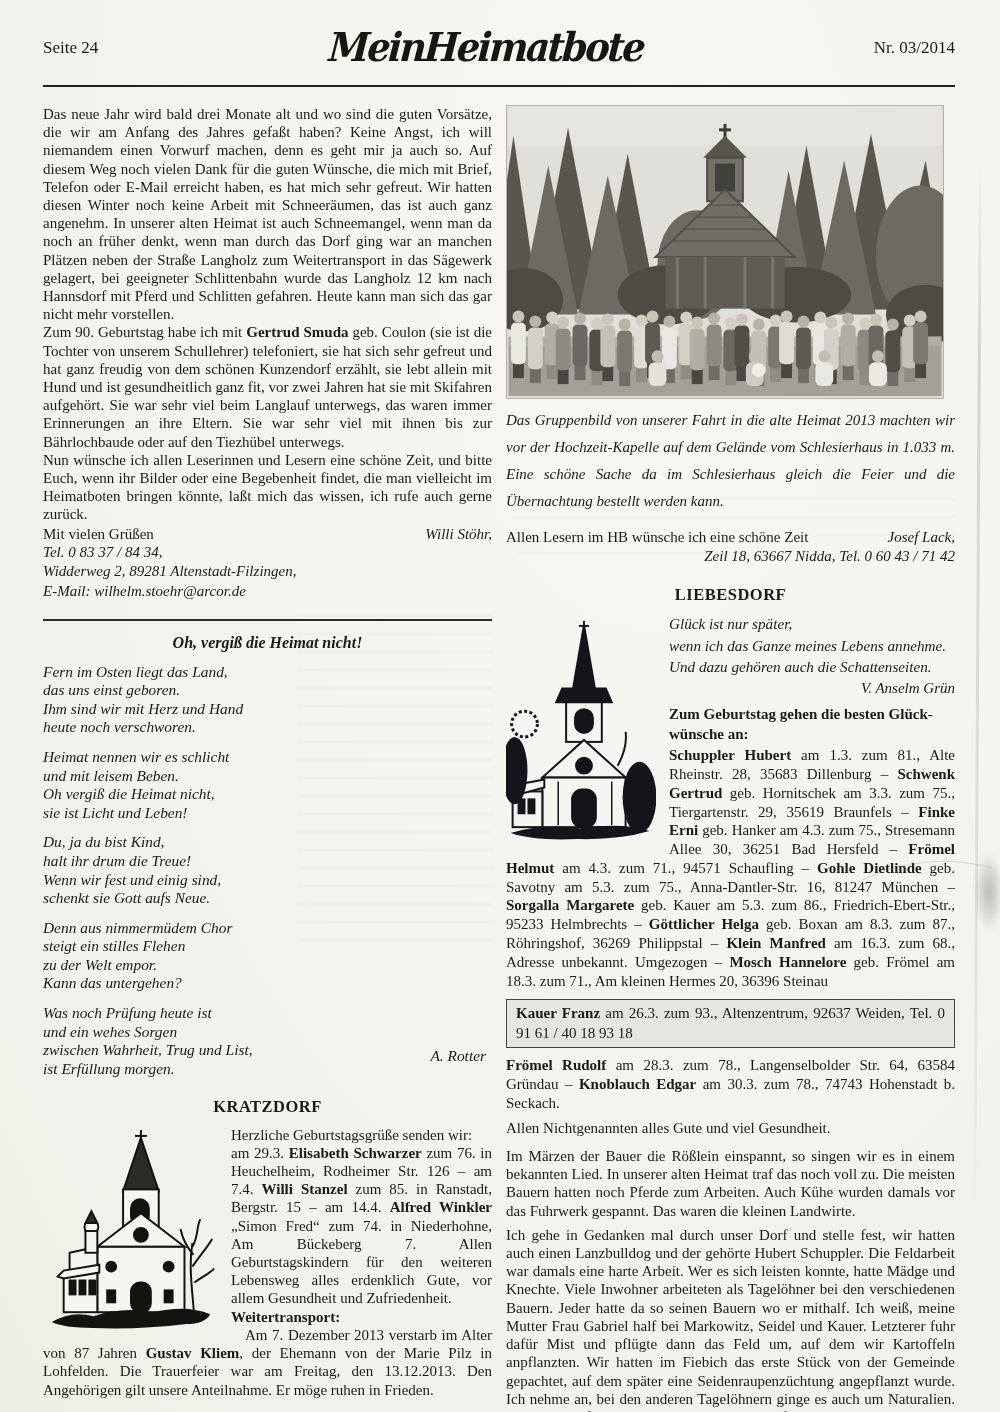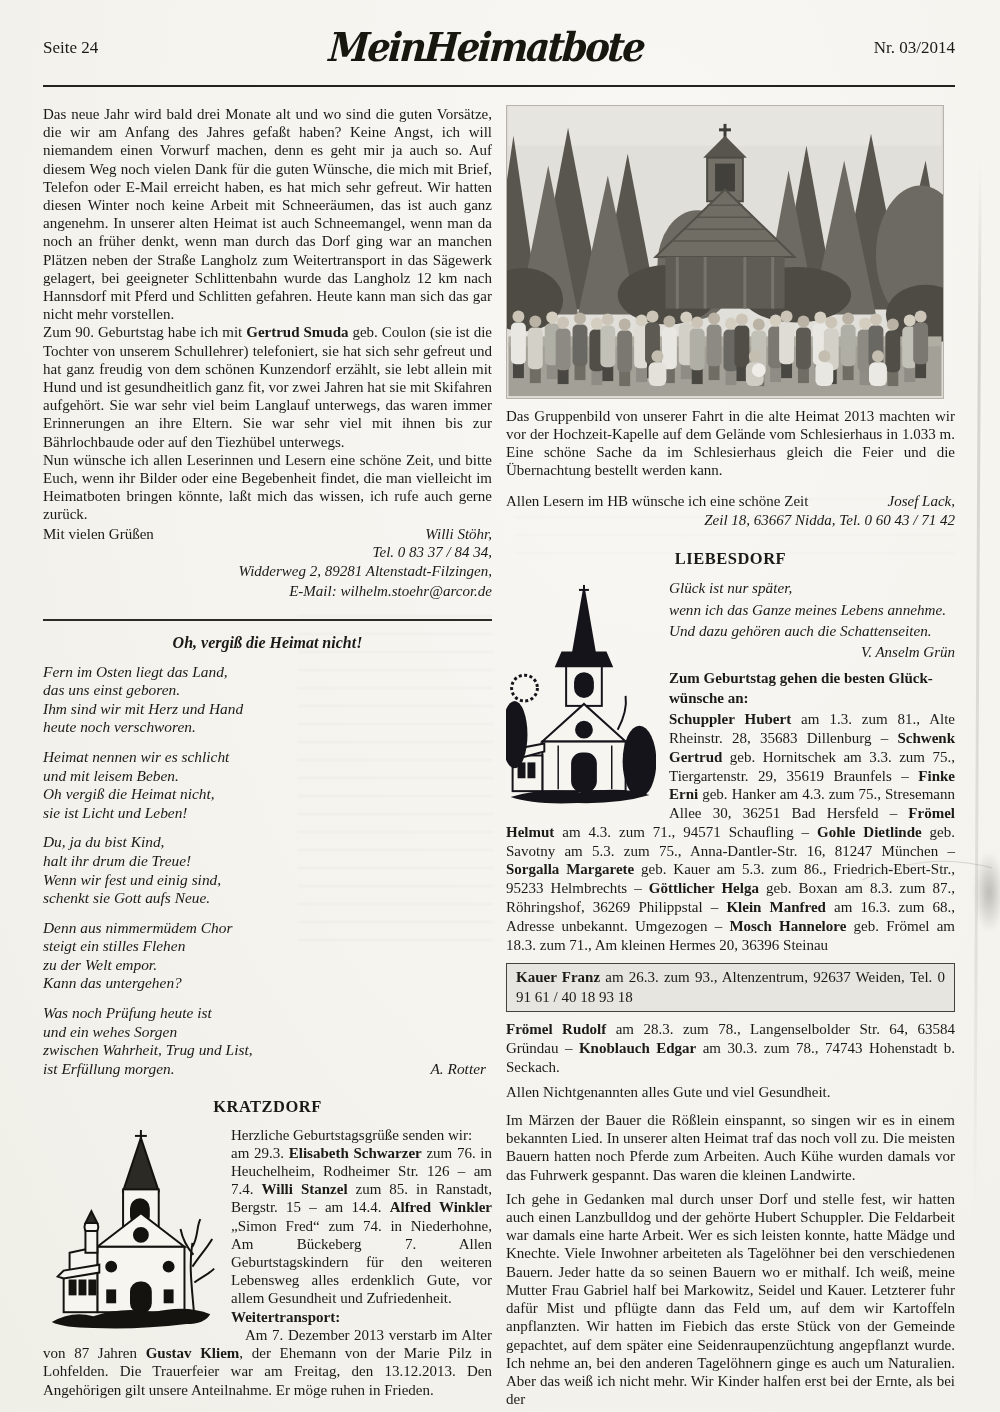--- a/index.html
+++ b/index.html
@@ -20,36 +20,36 @@
   }
   
   .cols{display:flex;gap:14px;padding-top:18px;}
   .col{width:456px;font-size:15px;line-height:18.2px;text-align:justify;hyphens:auto;}
   .col p{margin:0;}
   .b{font-weight:bold;}
   
   .greet-row{display:flex;justify-content:space-between;margin-top:1px;}
   .greet-row .left{text-align:left;}
   .greet-row .right{font-style:italic;text-align:right;}
-  .sig{font-style:italic;text-align:right;line-height:19.5px;}
+  .sig{font-style:italic;line-height:19.5px;}
   hr.rule{border:none;border-top:2px solid #2c2b26;margin:18px 0 13px;}
   .poem{font-style:italic;position:relative;text-align:left;font-size:15.4px;}
   .poem-title{text-align:center;font-weight:bold;font-size:16px;margin:0 0 10px;}
   .poem-stanzas p{margin:0 0 11px;line-height:18.6px;}
   .poem-stanzas p:last-child{margin-bottom:0;}
-  .poem-author{position:absolute;right:6px;bottom:0;font-style:italic;}
+  .poem-author{position:absolute;right:6px;bottom:13px;font-style:italic;}
   .sec-h{font-weight:bold;text-align:center;font-size:16.5px;letter-spacing:.5px;margin:20px 0 9px;}
   .church-left{float:left;width:176px;height:204px;margin:2px 12px 2px 0;}
   .church-right{float:left;width:150px;height:228px;margin:4px 13px 2px 0;}
   .trauer-h{font-weight:bold;margin-top:14px;text-align:left;}
   .trauer-b{text-indent:14px;}
   
   .photo{width:436px;height:292px;border:1px solid #b5b3ac;margin:0 0 8px;background:#dddbd4;}
   .photo svg{display:block;}
-  .caption{line-height:18px;text-align:justify;}
+  .caption{font-style:italic;line-height:27px;text-align:justify;}
   .hb-row{display:flex;justify-content:space-between;margin-top:13px;gap:36px;}
   .hb-row .name{font-style:italic;}
   .hb-addr{font-style:italic;text-align:right;line-height:20px;}
   .quote{font-style:italic;line-height:21.5px;text-align:left;font-size:15.2px;}
   .quote-author{font-style:italic;text-align:right;margin:1px 0 8px;}
   .bday-h{font-weight:bold;text-align:left;line-height:19.5px;margin:0 0 2px;}
   .bday-b{line-height:18.8px;}
   .graybox{border:1.5px solid #43423c;background:#e6e5df;padding:4px 9px;margin:9px 0 8px;line-height:19.5px;}
   .mt6{margin-top:6px !important;}
   .mt10{margin-top:10px !important;}

